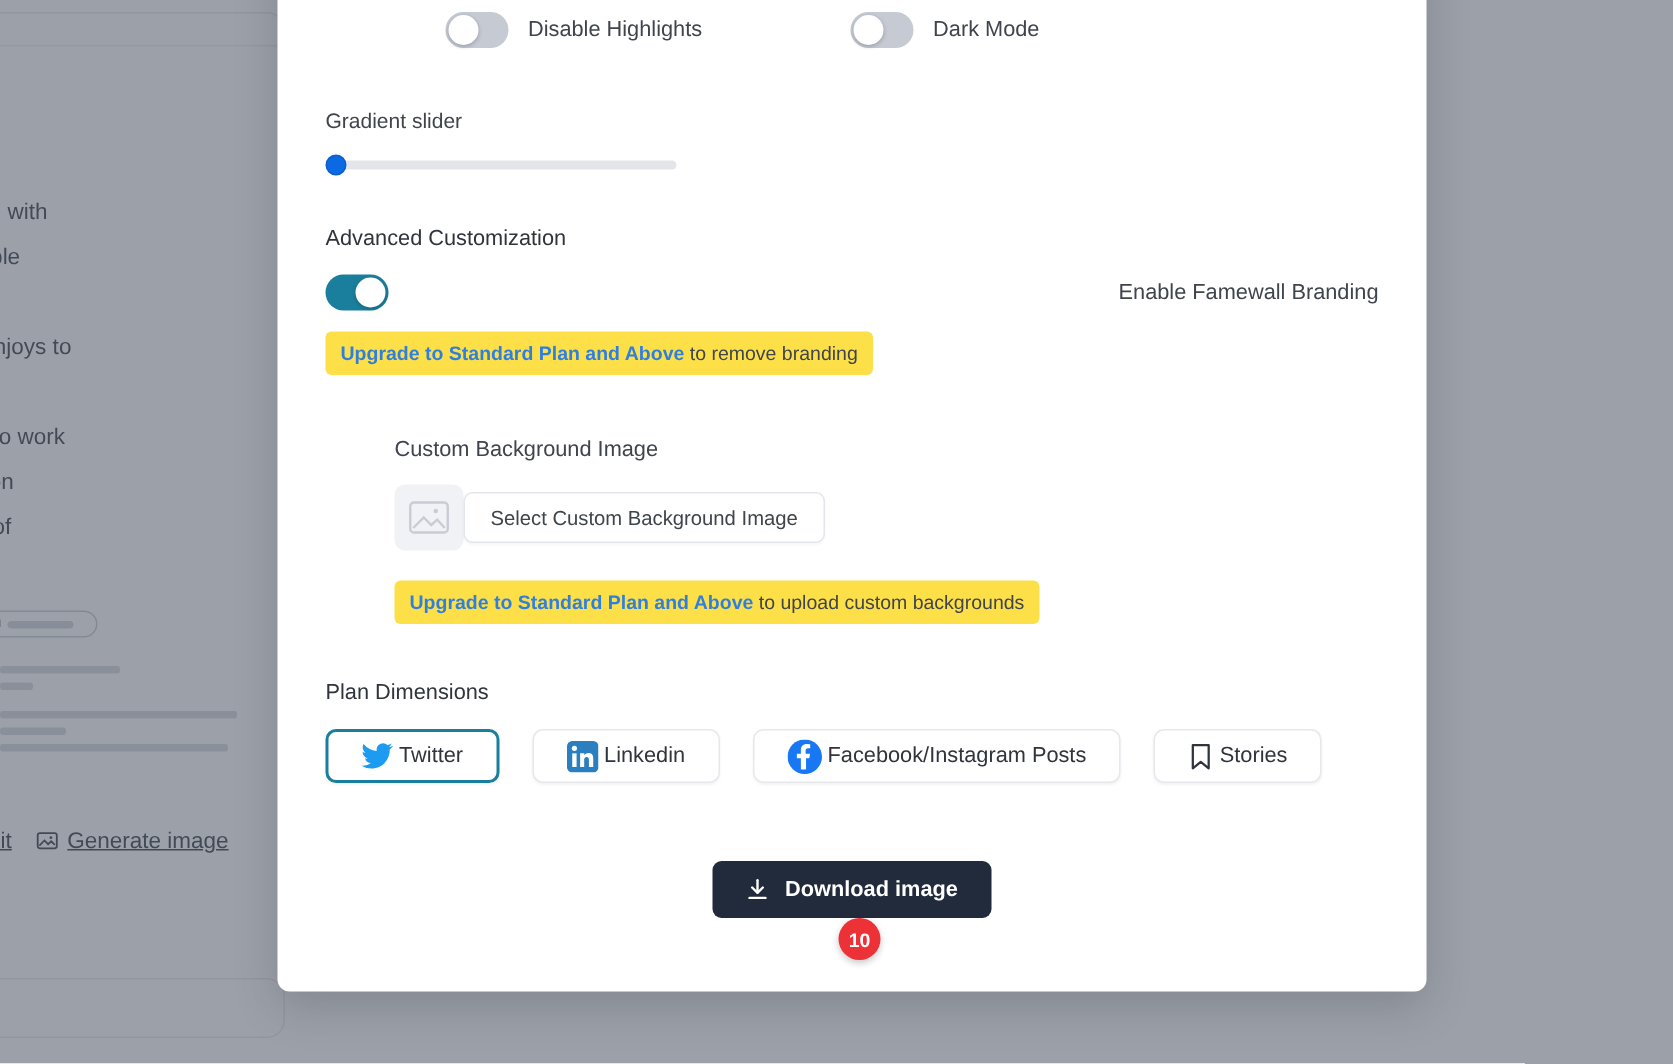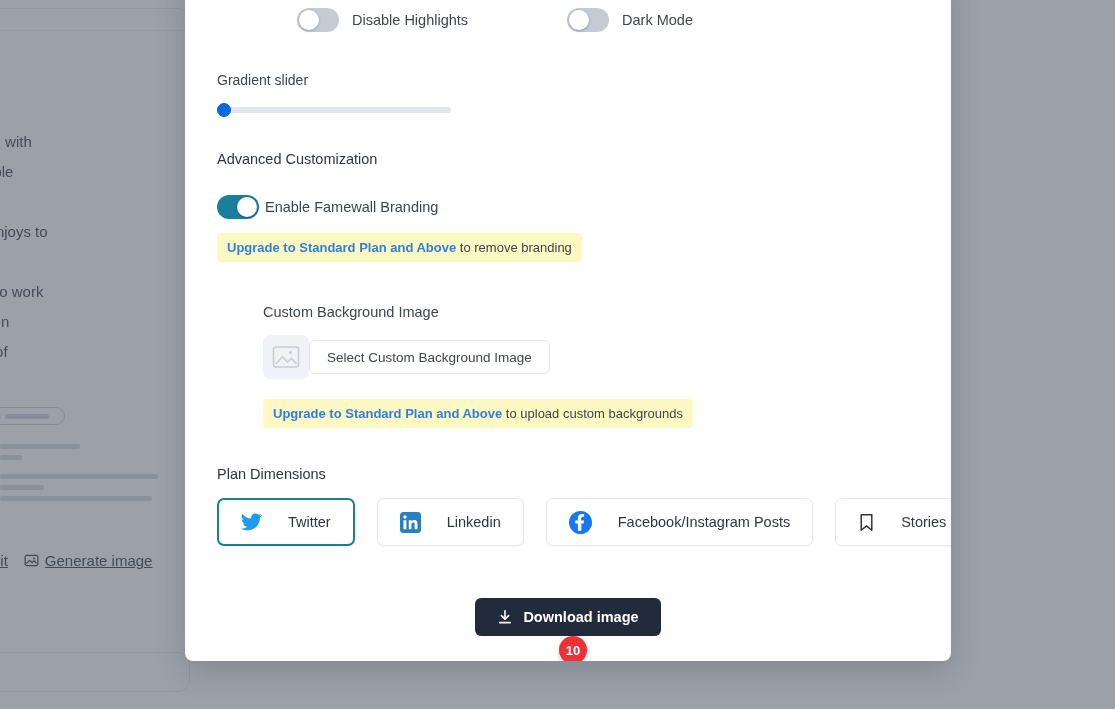--- a/index.html
+++ b/index.html
@@ -106,26 +106,26 @@
   .slider { margin-top: 19px; width: 234px; height: 6px; background: #e3e5e9; border-radius: 3px; position: relative; }
   .slider-thumb {
     position: absolute; left: 0px; top: -4px;
     width: 14px; height: 14px; border-radius: 50%;
     background: #0b6ae3; border: 1px solid #0a5fcc;
   }
 
   
   .section-title { margin-top: 38px; font-size: 14.5px; color: #30343c; }
 
-  .branding-row { margin-top: 28px; display: flex; align-items: center; gap: 6px; }
+  .branding-row { margin-top: 16px; display: flex; align-items: center; gap: 18px; justify-content: space-between; }
   .branding-label { font-size: 14.5px; color: #3f444d; }
 
   .notice {
     margin-top: 14px;
-    background: #fef9c3;
+    background: #fde047;
     border-radius: 4px;
     padding: 7px 10px;
     display: inline-block;
     font-size: 13px;
     color: #3f444d;
   }
   .notice-link { color: #2f7fe0; font-weight: bold; }
 
   
   .custom-bg { margin-top: 42px; padding-left: 46px; }
@@ -143,23 +143,23 @@
     display: flex; align-items: center;
     font-size: 13.5px; color: #3f444d;
     box-shadow: 0 1px 2px rgba(16,24,40,0.04);
   }
   .custom-bg .notice { margin-top: 20px; }
 
   
   .dims-title { margin-top: 38px; font-size: 14.5px; color: #30343c; }
   .dims-row { margin-top: 16px; display: flex; align-items: center; gap: 22px; }
   .dim-btn {
-    height: 48px; padding: 0 22px;
+    height: 36px; padding: 0 22px;
     background: #fff; border: 1px solid #e6e8ec; border-radius: 7px;
-    display: flex; align-items: center; gap: 26px;
+    display: flex; align-items: center; gap: 4px;
     font-size: 14.5px; color: #30343c; white-space: nowrap;
     box-shadow: 0 1px 2px rgba(16,24,40,0.05);
   }
   .dim-btn.selected { border: 2px solid #1a7f9c; }
 
   
   .download-wrap { margin-top: 52px; display: flex; justify-content: center; align-items: center; flex-direction: column; }
   .download-btn {
     height: 38px; padding: 0 22px;
     background: #212b3b; color: #fff;

